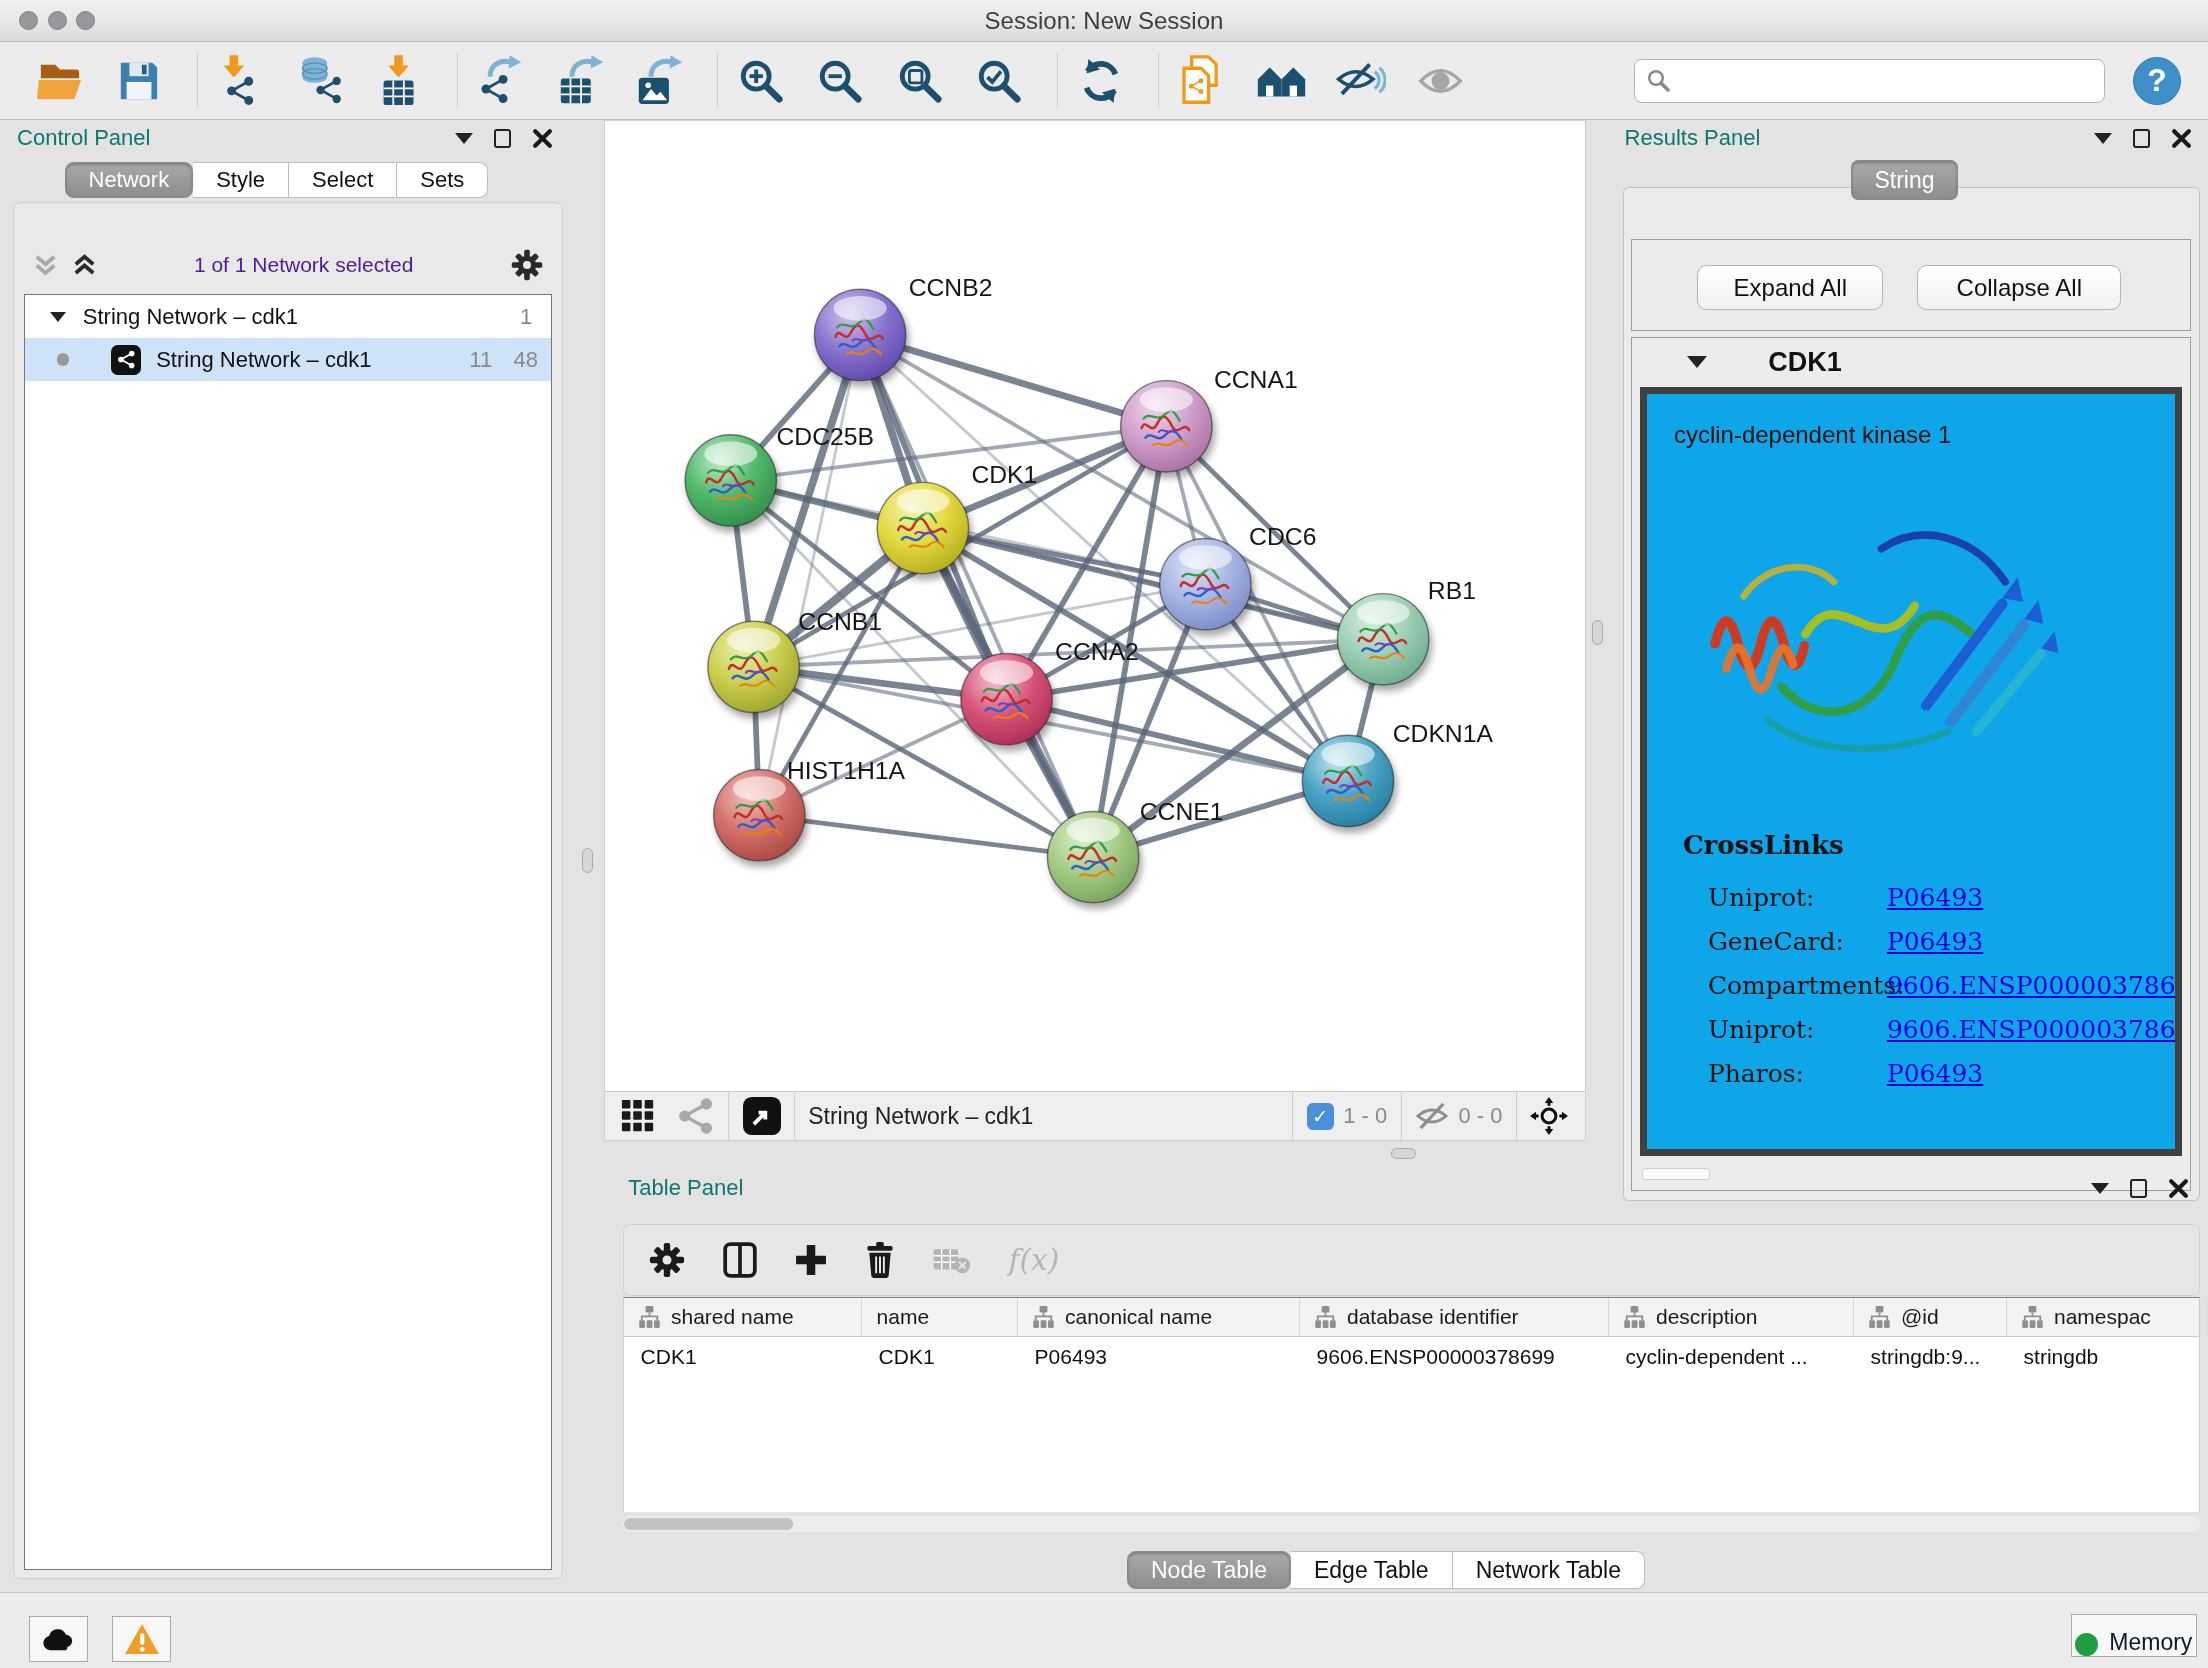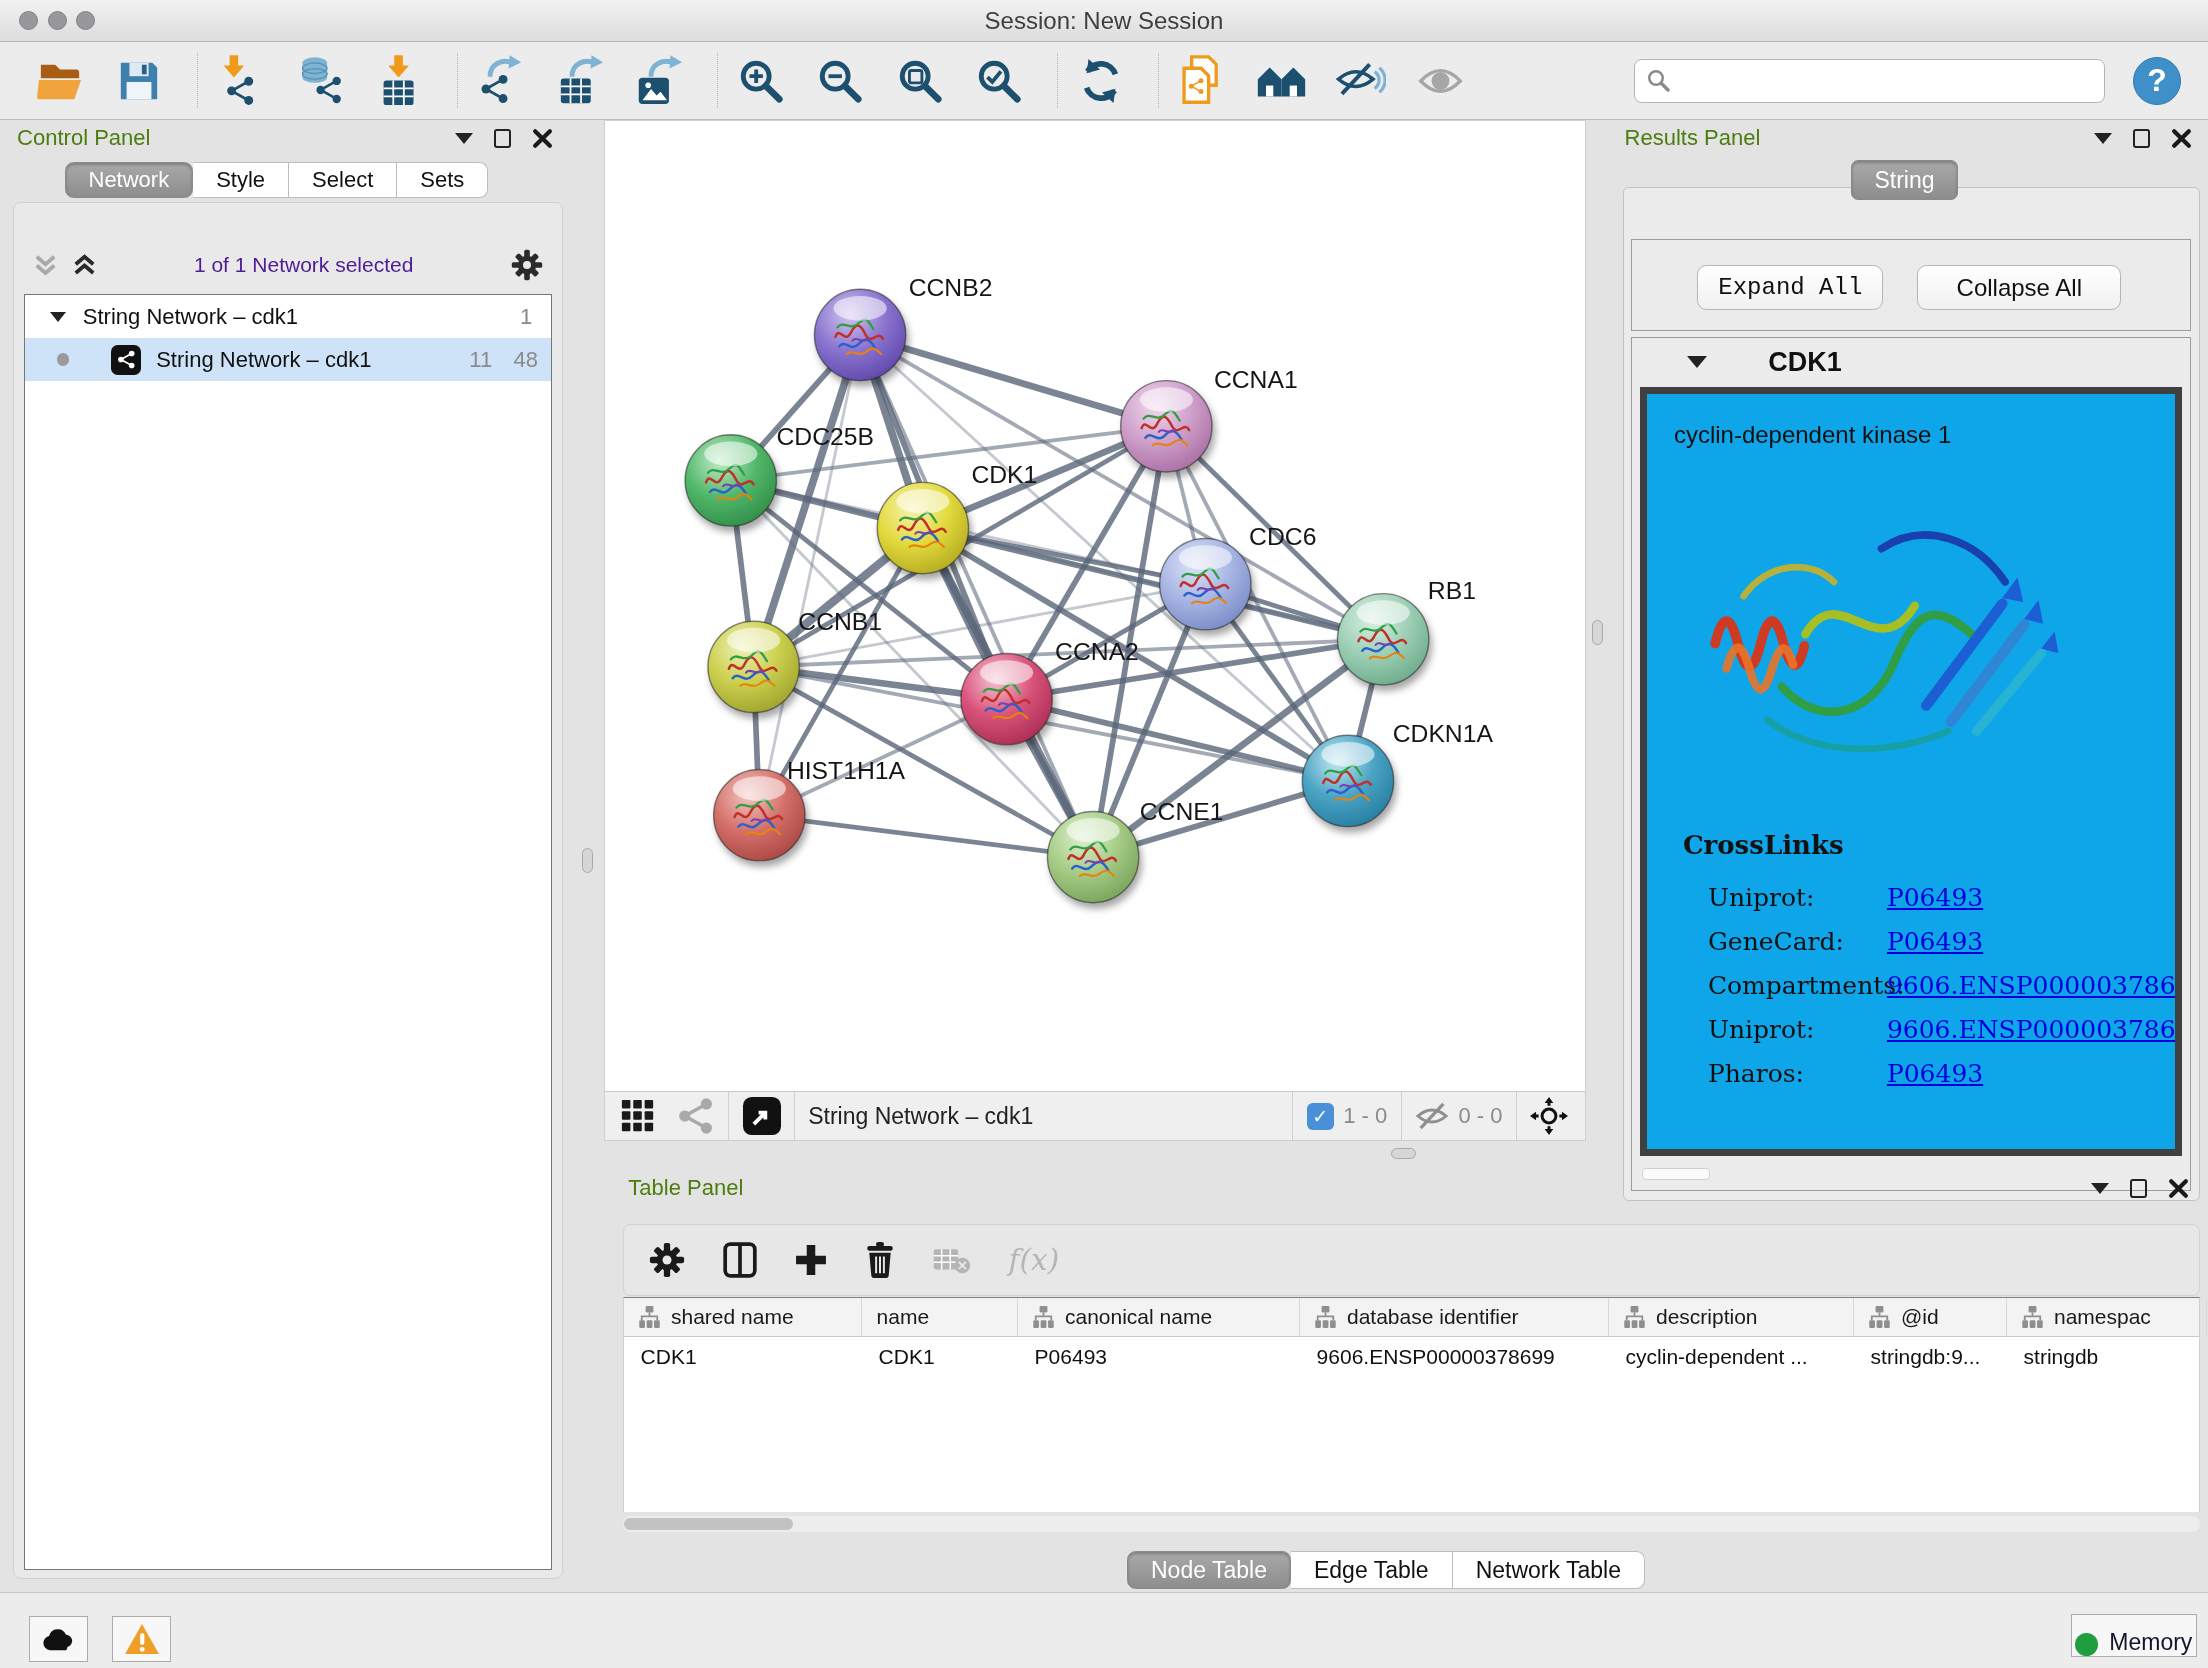--- a/index.html
+++ b/index.html
@@ -20,21 +20,21 @@
   .tbtn { width:51px; height:53px; margin-right:28.5px; display:flex; align-items:center; justify-content:center; cursor:pointer; flex:0 0 auto; }
   .tsep { width:0; height:55px; border-left:1.9px dotted #b4b4b4; margin:0 17px 0 3.8px; flex:0 0 auto; } .orange { color:#f09a1c; }
   .search-wrap { margin-left:auto; width:471px; height:44px; background:#fff; border:1px solid #b3b3b3;
     border-radius:7.6px; display:flex; align-items:center; padding-left:11.4px; flex:0 0 auto; }
   .search-wrap svg { flex:0 0 auto; }
   .search-input { border:none; outline:none; font-size:21px; width:399px; margin-left:7.6px; background:transparent; }
   .help-btn { width:48px; height:48px; border-radius:50%; background:#3f90c9; border:1.9px solid #2e7cb0; color:#fff;
     font-size:32px; font-weight:bold; display:flex; align-items:center; justify-content:center; margin:0 27px 0 28.5px; flex:0 0 auto; }
 
   
-  .panel-title { font-size:22px; color:#4d7c0f; }
+  .panel-title { font-size:22px; color:#0f766e; }
   .ph-icons { display:flex; align-items:center; gap:21px; }
   .caret-down { width:0; height:0; border-left:9.5px solid transparent; border-right:9.5px solid transparent; border-top:11.4px solid #222; }
   .float-box { width:17px; height:19px; border:2.4px solid #222; border-radius:2.9px; }
 
   
   .tab { height:36px; padding:0 23px; background:#fff; border:1px solid #bdbdbd; border-left:none;
     font-size:22px; color:#111; display:flex; align-items:center; }
   .tab:first-child { border-left:1px solid #bdbdbd; border-radius:8.6px 0 0 8.6px; }
   .tab:last-child { border-radius:0 8.6px 8.6px 0; }
   .tab.active { background:linear-gradient(#a9a9a9,#8d8d8d); color:#fff; border-color:#8a8a8a;
@@ -651,21 +651,21 @@
       <span class="caret-down"></span>
       <span class="float-box"></span>
       <svg width="21" height="21" viewBox="0 0 20 20" style="color:#1a1a1a">
           <use href="#sym-close"></use>
         </svg>
     </span>
   </div>
   <div class="string-tab">String</div>
   <div class="rp-outer">
     <div class="ec-box">
-      <div class="btn" style="left:65px; width:186px;font-family:Liberation Mono, monospace;">Expand All</div>
+      <div class="btn" style="left:65px; width:186px;">Expand All</div>
       <div class="btn" style="left:285px; width:204px;">Collapse All</div>
     </div>
     <div class="entry-box">
       <div class="entry-header">
         <span class="entry-caret"></span>
         <span class="entry-name">CDK1</span>
       </div>
       <div class="entry-body">
         <div class="entry-desc">cyclin-dependent kinase 1</div>
         <svg class="ribbon" width="409" height="314" viewBox="0 0 430 330">

